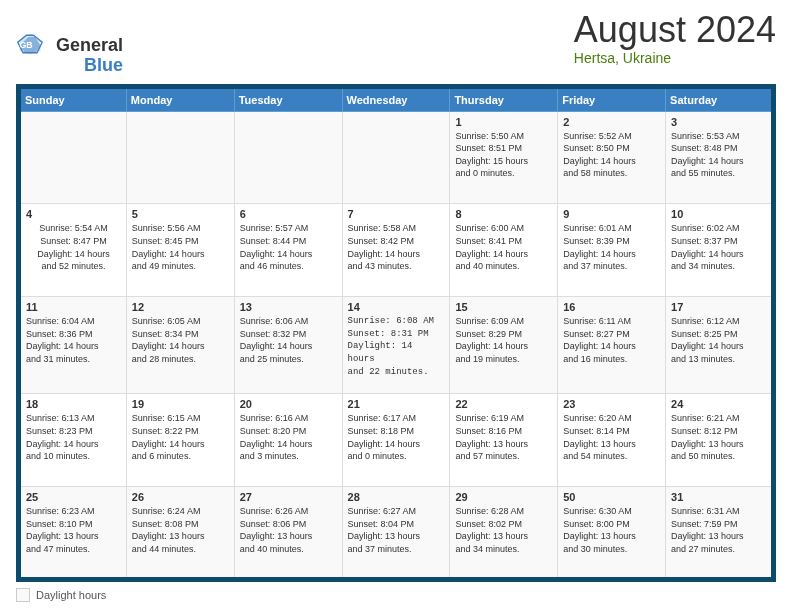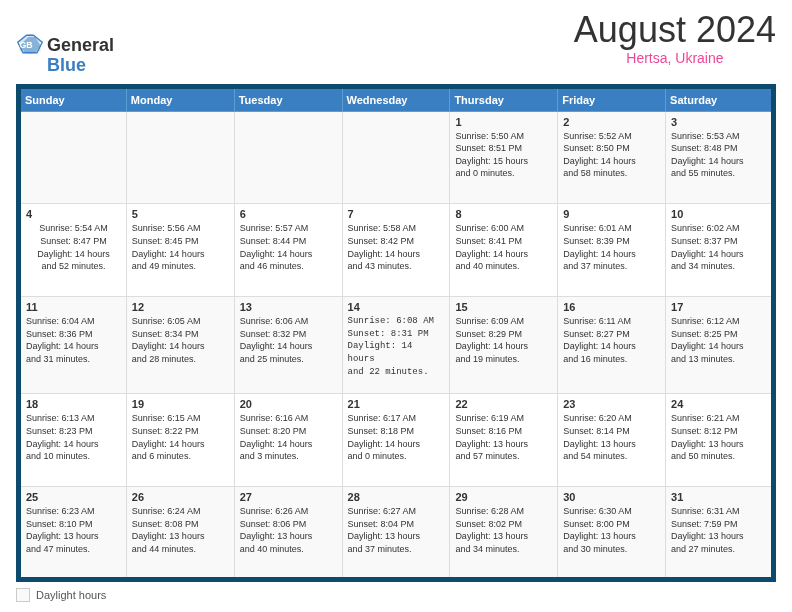--- a/index.html
+++ b/index.html
@@ -19,45 +19,46 @@
     }
     .header {
       display: flex;
       justify-content: space-between;
       align-items: flex-start;
       margin-bottom: 8px;
     }
     .logo {
       display: flex;
       align-items: center;
-      gap: 3px;
+      gap: 12px;
+      text-align: right;
     }
     .logo-text {
       font-size: 18px;
       font-weight: bold;
       color: #333;
       line-height: 1.1;
       margin-top: 24px;
     }
     .logo-icon {
       width: 28px;
       height: 28px;
     }
     .title-block {
-      text-align: center;
+      text-align: left;
     }
     .month-title {
       font-size: 36px;
       color: #333;
       font-weight: 300;
       line-height: 1;
     }
     .subtitle {
       font-size: 14px;
-      color: #ec4899;
+      color: #4d7c0f;
       margin-top: 2px;
     }
     .calendar {
       flex: 1;
       border: 5px solid #0c4a6e;
       border-collapse: collapse;
       width: 100%;
       table-layout: fixed;
       padding-left: 44px;
     }
@@ -360,21 +361,21 @@
 and 37 minutes.</div>
           </td>
           <td>
             <span class="day-num">29</span>
             <div class="day-info" style="white-space: pre-line;">Sunrise: 6:28 AM
 Sunset: 8:02 PM
 Daylight: 13 hours
 and 34 minutes.</div>
           </td>
           <td>
-            <span class="day-num">30</span>
+            <span class="day-num">50</span>
             <div class="day-info" style="white-space: pre-line;">Sunrise: 6:30 AM
 Sunset: 8:00 PM
 Daylight: 13 hours
 and 30 minutes.</div>
           </td>
           <td>
             <span class="day-num">31</span>
             <div class="day-info" style="white-space: pre-line;">Sunrise: 6:31 AM
 Sunset: 7:59 PM
 Daylight: 13 hours

